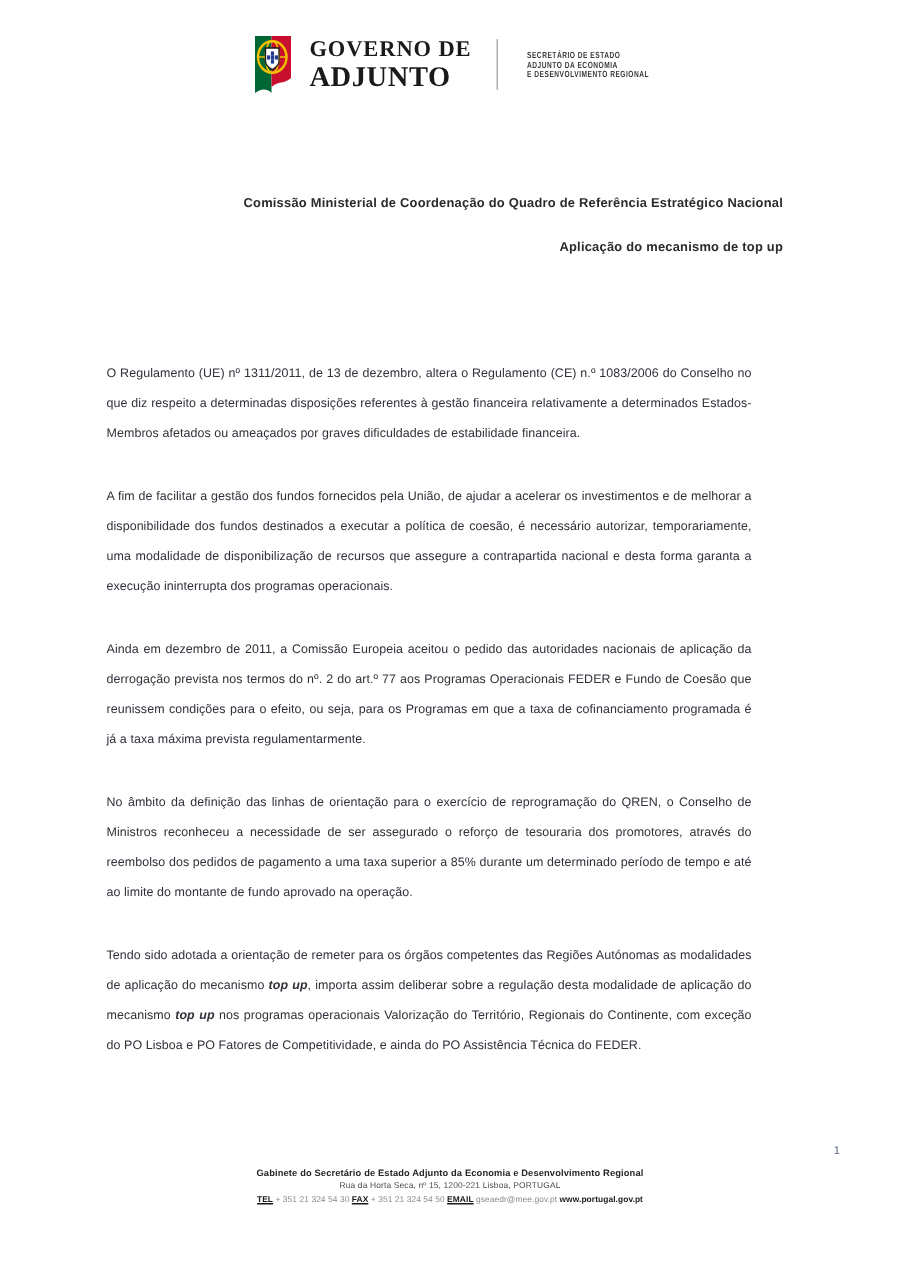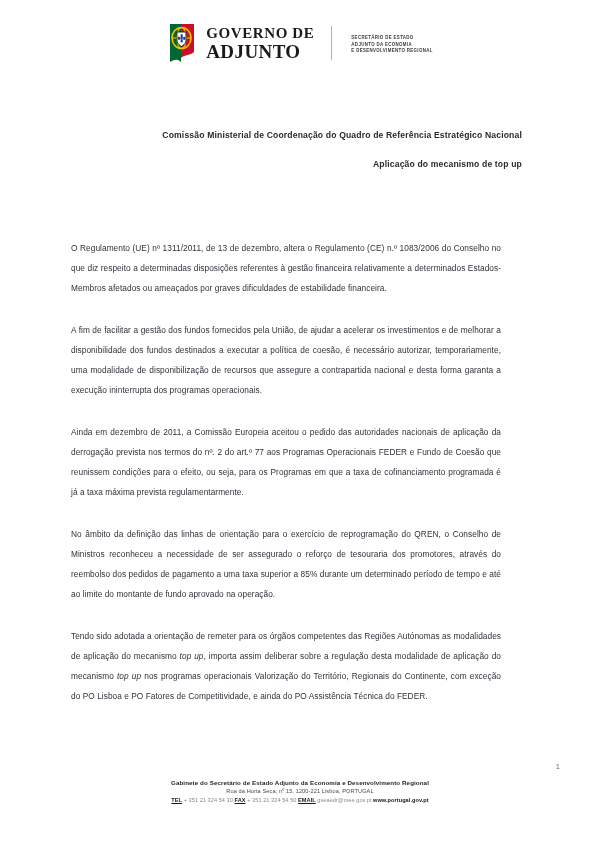--- a/index.html
+++ b/index.html
@@ -109,21 +109,21 @@
   }
   p.para {
     margin: 0 0 22px 0;
     font-size: 8.3px;
     line-height: 20px;
     color: #30303a;
     text-align: justify;
     letter-spacing: 0.05px;
   }
   p.para:last-child { margin-bottom: 0; }
-  .it { font-style: italic; font-weight: normal; }
+  .it { font-style: italic; font-weight: bold; }
 
   
   .page-number {
     position: absolute;
     right: 40px;
     top: 762px;
     font-size: 7.5px;
     color: #5b6b8c;
   }
 

